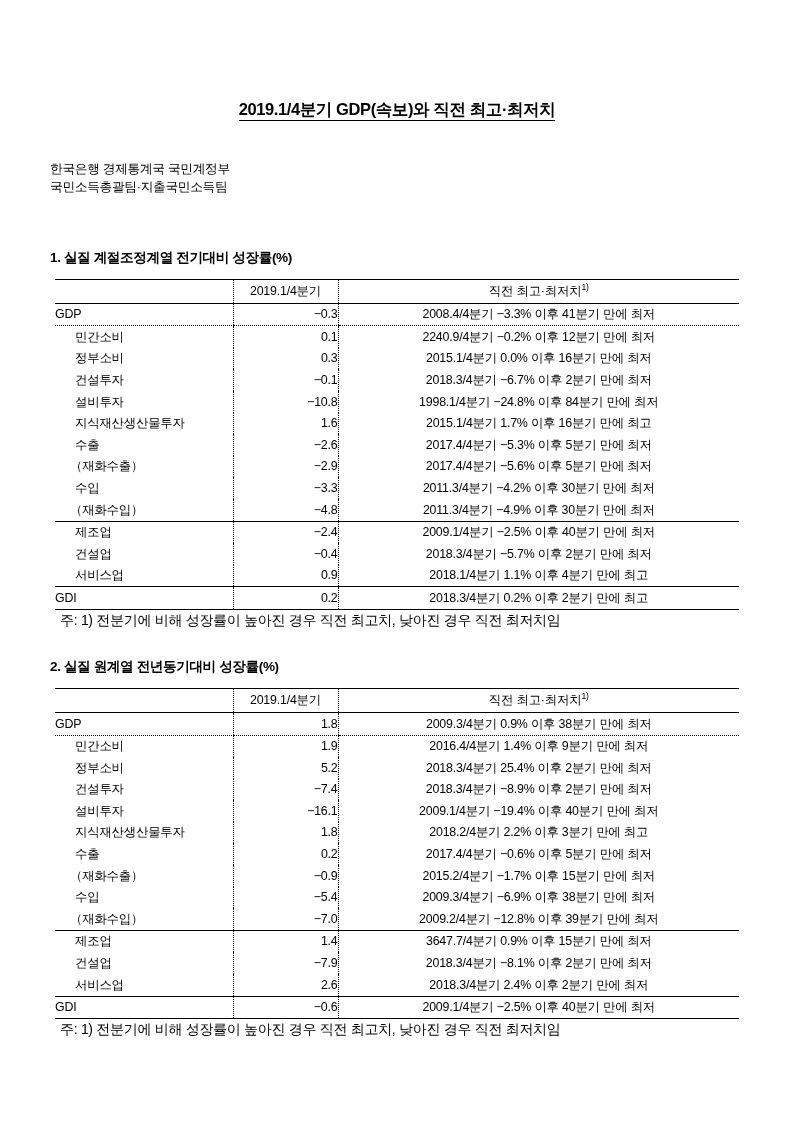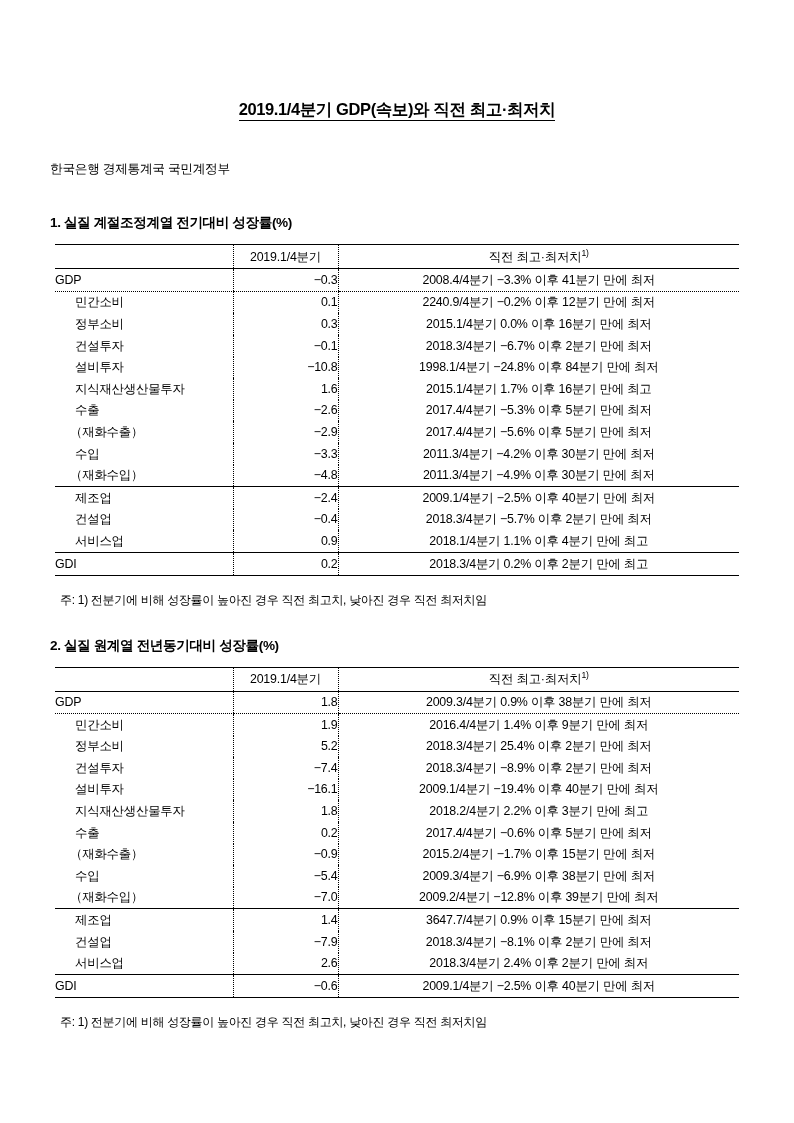--- a/index.html
+++ b/index.html
@@ -51,21 +51,21 @@
   }
   .byline div { white-space: nowrap; }
 
   
   .section-head {
     font-size: 13.6px;
     font-weight: bold;
     letter-spacing: -0.4px;
     margin: 0;
   }
-  #section-1-head { margin-top: 36px; }
+  #section-1-head { margin-top: 52px; }
   #section-2-head { margin-top: 28px; }
 
   
   .stat-table-wrap {
     margin-top: 12px;
     padding: 0 5px 0 5px;
   }
   table.stat-table {
     width: 100%;
     border-collapse: collapse;
@@ -126,36 +126,37 @@
   
   tr.grp-top > td { border-top: 1.1px solid #000; }
 
   sup.fn {
     font-size: 8.6px;
     vertical-align: super;
     line-height: 0;
   }
 
   .tbl-footnote {
-    font-size: 12px;
+    font-size: 14px;
     letter-spacing: -0.3px;
-    margin-top: 16px;
+    margin-top: 2px;
     padding-left: 5px;
     white-space: nowrap;
   }
 </style>
 </head>
 <body>
 
 <div class="page">
 
   <h1 class="doc-title"><span class="ttl-inner">2019.1/4분기  GDP(속보)와 직전 최고·최저치</span></h1>
 
   <div class="byline">
     <div>한국은행 경제통계국 국민계정부</div>
+    <div>국민소득총괄팀·지출국민소득팀</div>
   </div>
 
   <h2 class="section-head" id="section-1-head">1. 실질 계절조정계열 전기대비 성장률(%)</h2>
 
   <div class="stat-table-wrap">
     <table class="stat-table">
       <colgroup>
         <col class="c-label">
           <col class="c-value">
           <col class="c-note">

